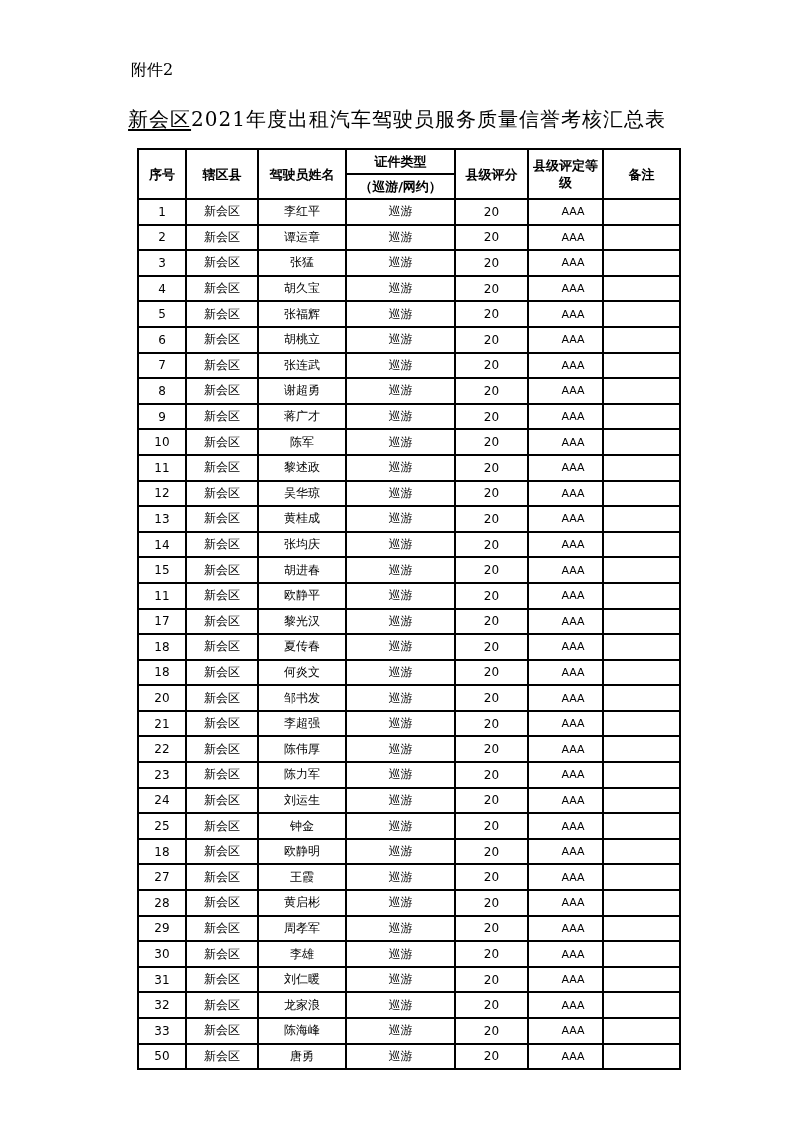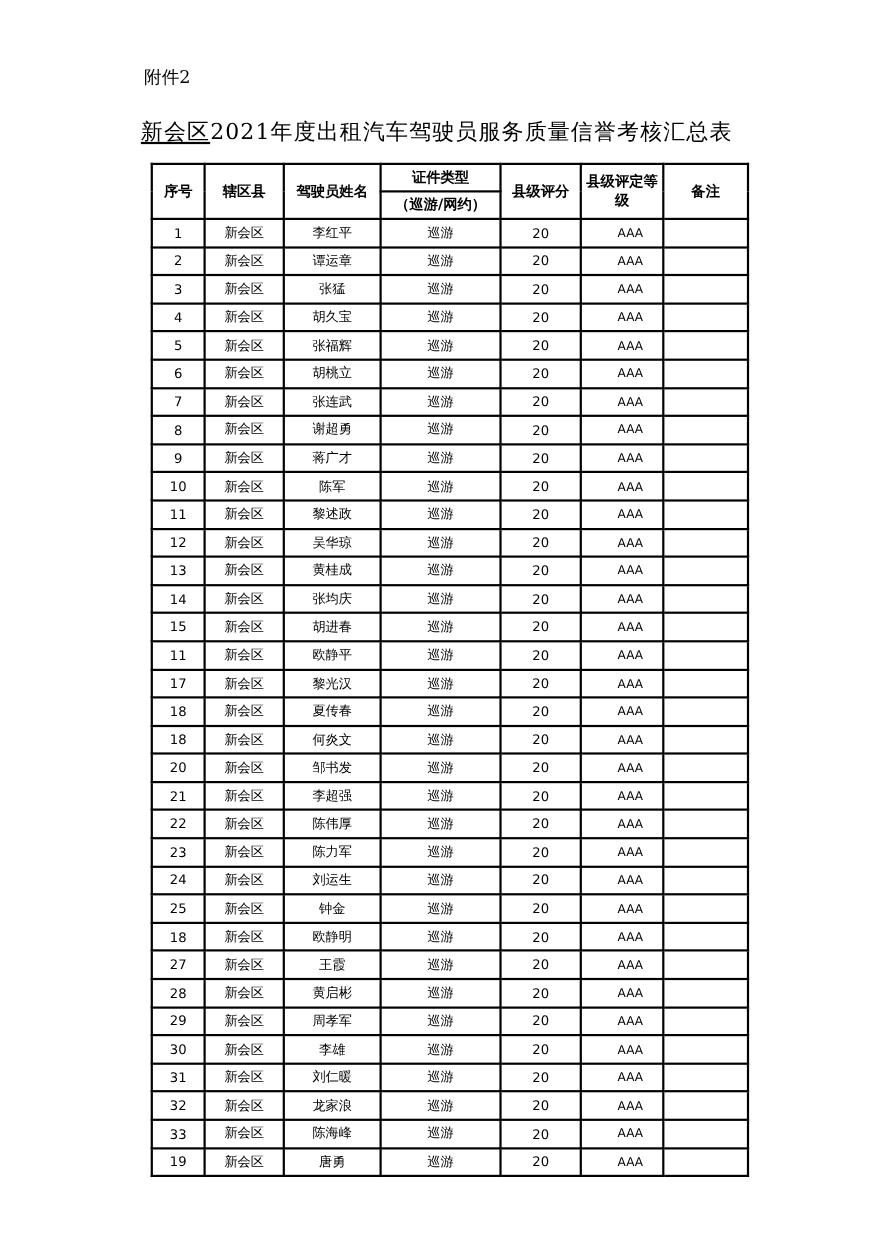--- a/index.html
+++ b/index.html
@@ -347,21 +347,21 @@
       <tr>
         <td>33</td>
         <td>新会区</td>
         <td>陈海峰</td>
         <td>巡游</td>
         <td>20</td>
         <td class="grade">AAA</td>
         <td></td>
       </tr>
       <tr>
-        <td>19</td>
+        <td>50</td>
         <td>新会区</td>
         <td>唐勇</td>
         <td>巡游</td>
         <td>20</td>
         <td class="grade">AAA</td>
         <td></td>
       </tr>
     </tbody>
 </table>
 

